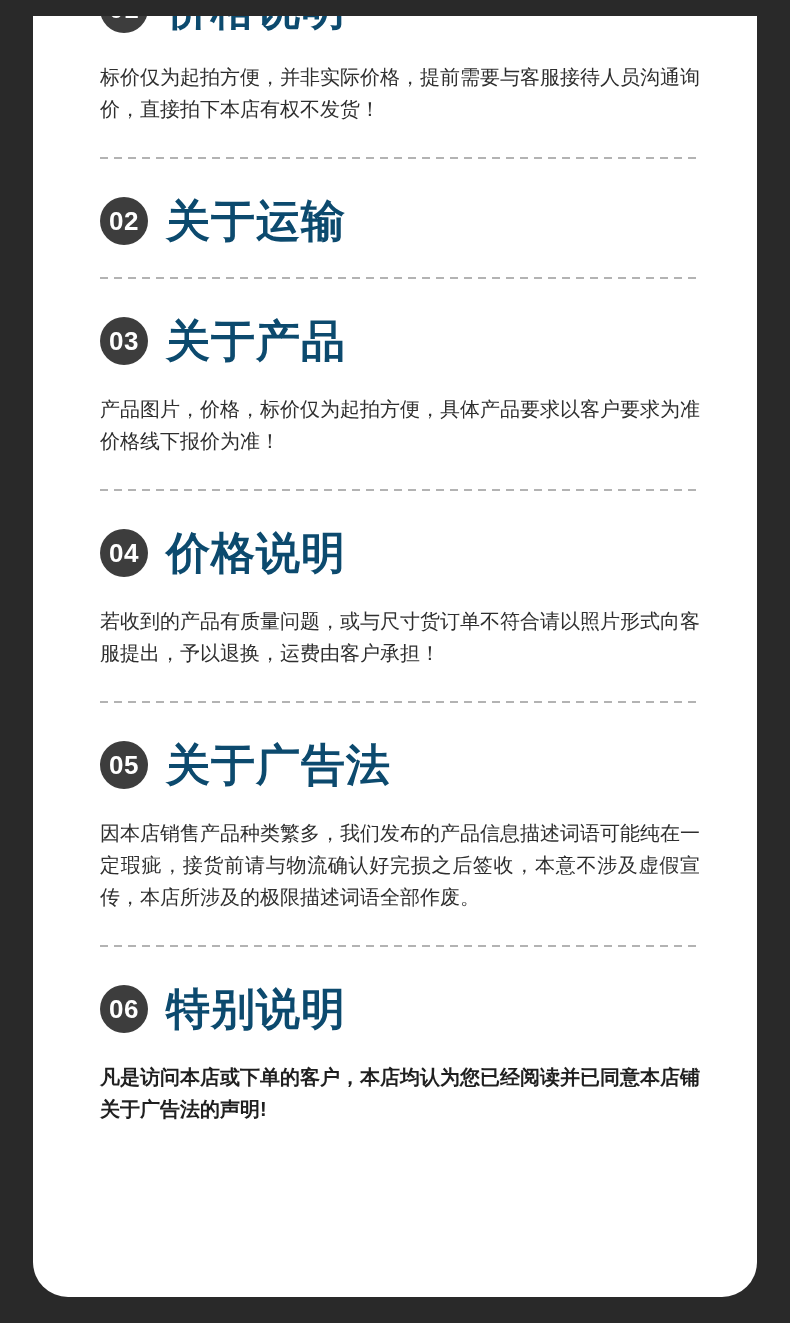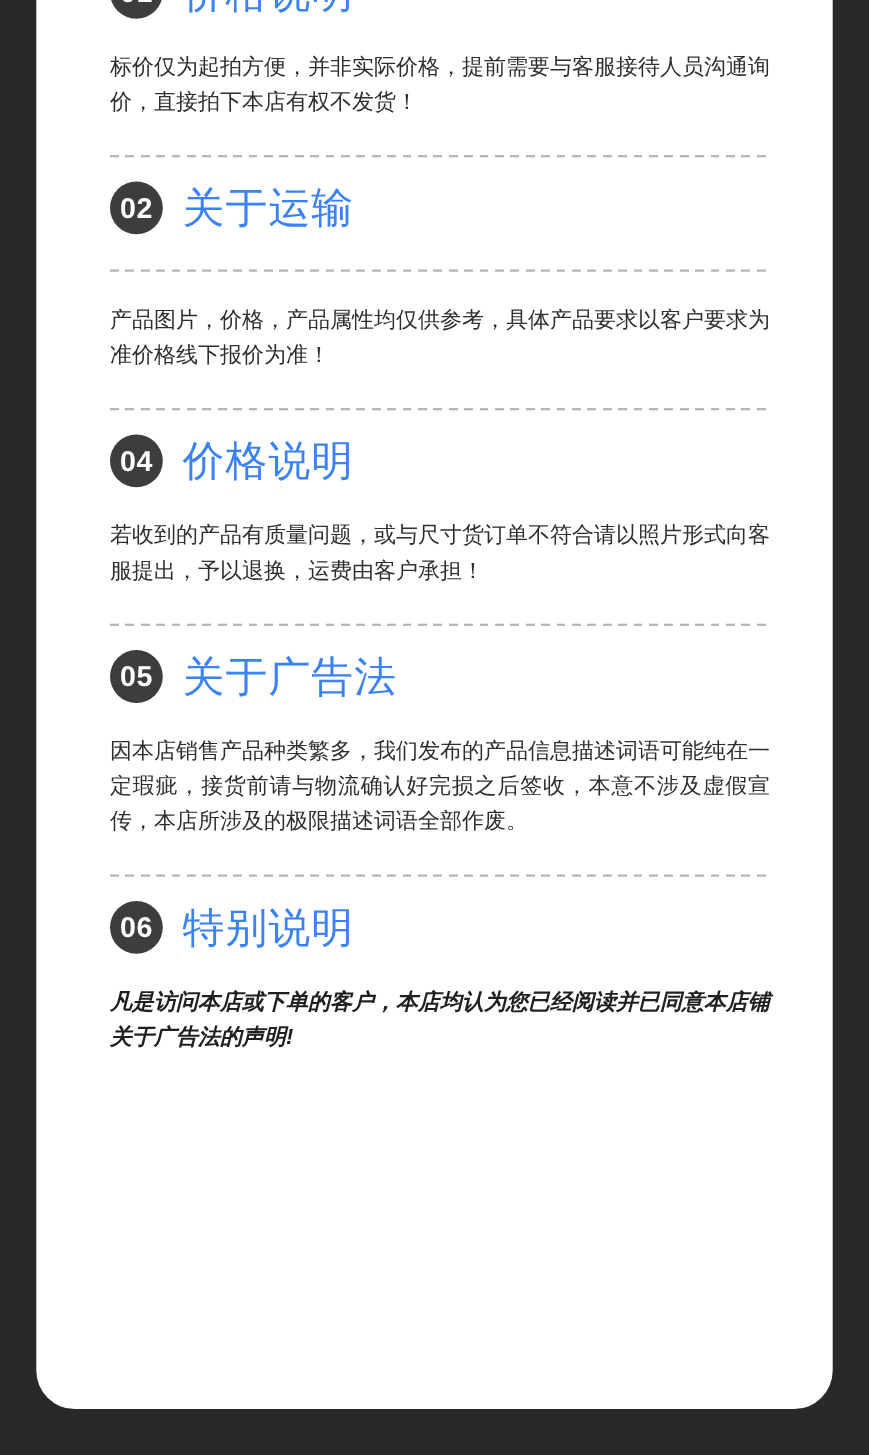--- a/index.html
+++ b/index.html
@@ -10,72 +10,71 @@
     width: 790px;
     height: 1323px;
     background: #292929;
     position: relative;
     overflow: hidden;
     font-family: "Liberation Sans", "DejaVu Sans", sans-serif;
   }
   .card {
     position: absolute;
     left: 33px;
-    top: 0;
+    top: 16px;
     width: 724px;
     height: 1281px;
     background: #ffffff;
     border-radius: 0 0 35px 35px;
     box-sizing: border-box;
     padding: 0 57px 0 67px;
     overflow: hidden;
   }
   .section-header {
     display: flex;
     align-items: center;
     gap: 18px;
     height: 48px;
-    margin-top: 22px;
+    margin-top: 38px;
   }
   .section:first-child .section-header {
     margin-top: -31px; 
   }
   .badge {
     width: 48px;
     height: 48px;
     min-width: 48px;
     border-radius: 50%;
     background: #3d3d3d;
     color: #ffffff;
     font-size: 26px;
     font-weight: bold;
     display: flex;
     align-items: center;
     justify-content: center;
     letter-spacing: 0.5px;
   }
   .section-title {
-    font-size: 38px;
-    font-weight: normal;
-    color: #3b82f6;
+    font-size: 44px;
+    font-weight: bold;
+    color: #0c4a6e;
     letter-spacing: 1px;
     white-space: nowrap;
   }
   .section-body {
     margin-top: 28px;
     width: 600px;
     font-size: 20px;
     line-height: 32px;
     color: #2e2e2e;
     text-align: justify;
   }
   .section-body.emphasis {
     font-weight: bold;
     color: #1f1f1f;
-    font-style: italic;
   }
   .divider {
     margin-top: 32px;
     height: 2px;
     width: 600px;
     background: repeating-linear-gradient(
       90deg,
       #b3b3b3 0px, #b3b3b3 8px,
       transparent 8px, transparent 14px
     );
@@ -97,21 +96,25 @@
 
   <div class="section">
     <div class="section-header">
       <div class="badge">02</div>
       <div class="section-title">关于运输</div>
     </div>
     <div class="divider"></div>
   </div>
 
   <div class="section">
-    <div class="section-body">产品图片，价格，产品属性均仅供参考，具体产品要求以客户要求为准价格线下报价为准！</div>
+    <div class="section-header">
+      <div class="badge">03</div>
+      <div class="section-title">关于产品</div>
+    </div>
+    <div class="section-body">产品图片，价格，标价仅为起拍方便，具体产品要求以客户要求为准价格线下报价为准！</div>
     <div class="divider"></div>
   </div>
 
   <div class="section">
     <div class="section-header">
       <div class="badge">04</div>
       <div class="section-title">价格说明</div>
     </div>
     <div class="section-body">若收到的产品有质量问题，或与尺寸货订单不符合请以照片形式向客服提出，予以退换，运费由客户承担！</div>
     <div class="divider"></div>

